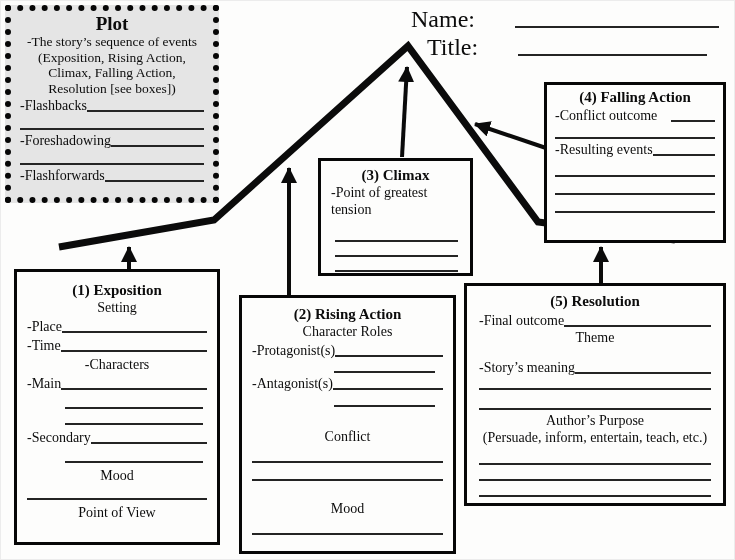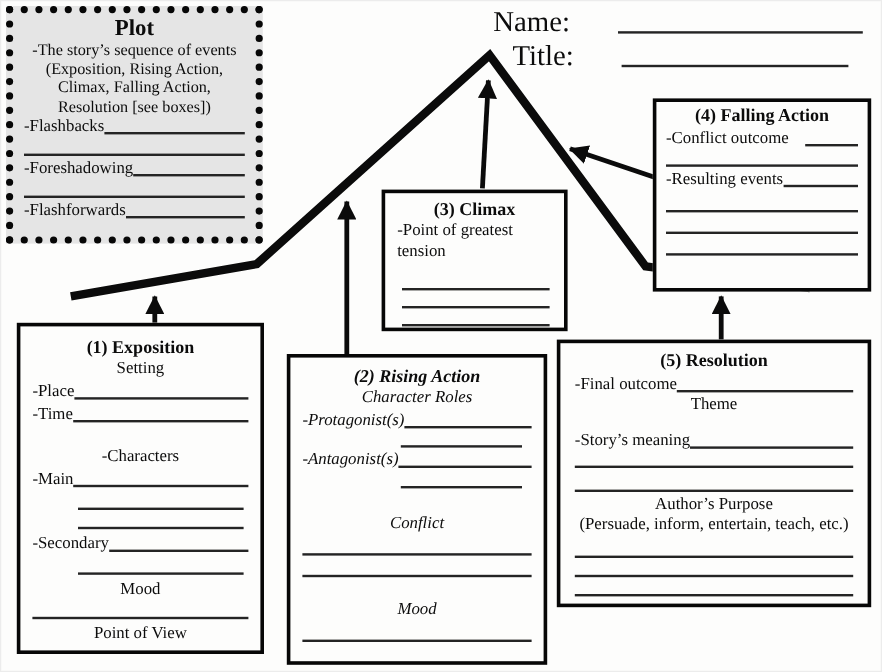--- a/index.html
+++ b/index.html
@@ -87,38 +87,38 @@
     <div class="bx-title" style="margin-top:5px;">(1) Exposition</div>
     <div class="center">Setting</div>
     <div class="row" style="margin-top:2px;">
       <span class="lbl">-Place</span>
       <span class="fill"></span>
     </div>
     <div class="row" style="margin-top:2px;">
       <span class="lbl">-Time</span>
       <span class="fill"></span>
     </div>
-    <div class="center" style="margin-top:18px;">-Characters</div>
+    <div class="center" style="margin-top:2px;">-Characters</div>
     <div class="row" style="margin-top:2px;">
       <span class="lbl">-Main</span>
       <span class="fill"></span>
     </div>
     <div class="ul" style="margin:15px 4px 0 38px;"></div>
     <div class="ul" style="margin:14px 4px 0 38px;"></div>
     <div class="row" style="margin-top:4px;">
       <span class="lbl">-Secondary</span>
       <span class="fill"></span>
     </div>
     <div class="ul" style="margin:15px 4px 0 38px;"></div>
     <div class="center" style="margin-top:4px;">Mood</div>
     <div class="ul" style="margin-top:14px;"></div>
     <div class="center" style="margin-top:4px;">Point of View</div>
   </div>
 
-  <div class="box" style="left:238px; top:294px; width:217px; height:259px; padding:5px 10px;font-style:italic;">
+  <div class="box" style="left:238px; top:294px; width:217px; height:259px; padding:5px 10px;">
     <div class="bx-title" style="margin-top:3px;">(2) Rising Action</div>
     <div class="center">Character Roles</div>
     <div class="row" style="margin-top:2px;">
       <span class="lbl">-Protagonist(s)</span>
       <span class="fill"></span>
     </div>
     <div class="ul" style="margin:12px 8px 0 82px;"></div>
     <div class="row" style="margin-top:2px;">
       <span class="lbl">-Antagonist(s)</span>
       <span class="fill"></span>

